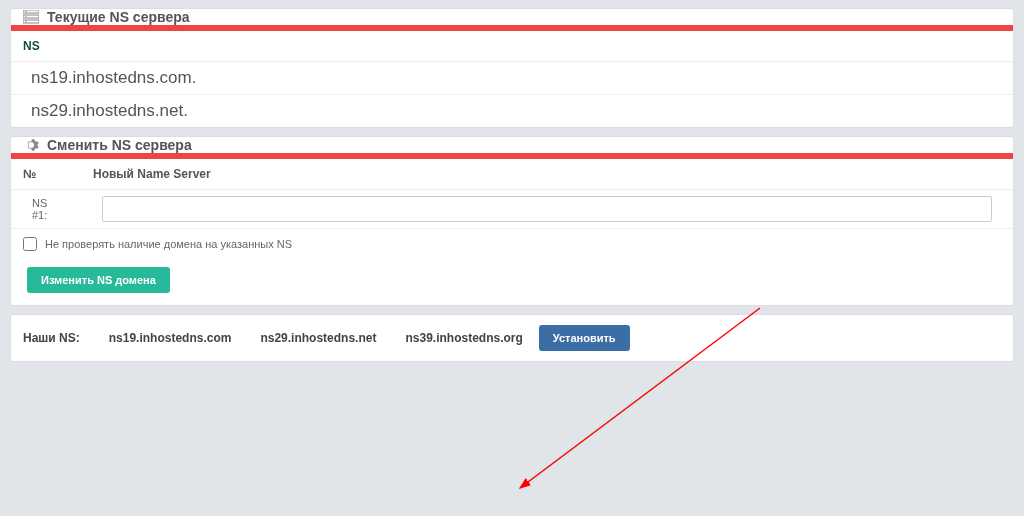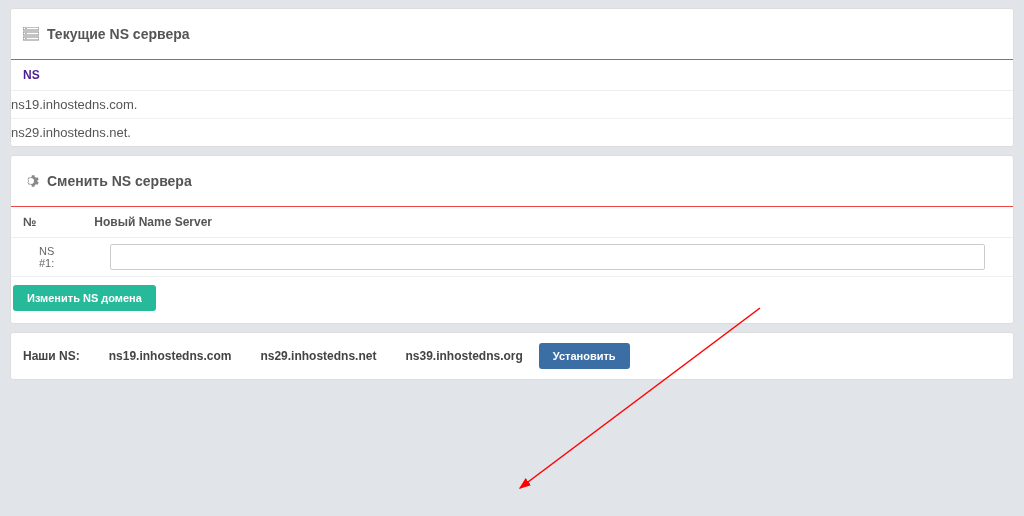--- a/index.html
+++ b/index.html
@@ -13,62 +13,62 @@
     .panel {
       background: #fff;
       border: 1px solid #ddd;
       border-radius: 3px;
       margin: 8px 10px;
     }
     .panel-header {
       display: flex;
       align-items: center;
       gap: 8px;
-      padding: 17px 12px;
-      border-bottom: 1px solid #ef4444;
+      padding: 0 12px;
+      border-bottom: 6px solid #ef4444;
     }
     .panel-header h2 {
       font-size: 14px;
       font-weight: 600;
       color: #555;
     }
     .icon { display: inline-flex; }
     .table {
       width: 100%;
       border-collapse: collapse;
     }
     .table th {
       text-align: left;
       font-size: 12px;
       font-weight: 700;
-      color: #4c1d95;
+      color: #14532d;
       padding: 8px 12px;
       border-bottom: 1px solid #eee;
     }
     .table td {
-      font-size: 13px;
-      color: #555;
-      padding: 6px 0;
+      font-size: 17px;
+      color: #555;
+      padding: 6px 20px;
       border-bottom: 1px solid #f0f0f0;
     }
     .table tr:last-child td { border-bottom: none; }
     .form-table {
       width: 100%;
       border-collapse: collapse;
     }
     .form-table th {
       text-align: left;
       font-size: 12px;
       font-weight: 700;
       color: #555;
       padding: 8px 12px;
       border-bottom: 1px solid #eee;
     }
     .form-table td {
-      padding: 6px 28px;
+      padding: 6px 21px;
       border-bottom: 1px solid #f0f0f0;
       vertical-align: middle;
     }
     .form-table td.label-cell {
       width: 70px;
       font-size: 11px;
       color: #666;
     }
     .form-table input[type="text"] {
       width: 100%;
@@ -96,21 +96,21 @@
       padding: 7px 14px;
       border: none;
       border-radius: 3px;
       font-size: 11px;
       font-weight: 600;
       color: #fff;
       cursor: pointer;
     }
     .btn-green { background: #26b99a; }
     .btn-blue { background: #3a6ea5; text-align: center; }
-    .btn-row { padding: 8px 2px 12px; }
+    .btn-row { padding: 8px 16px 12px; }
     .footer-panel {
       background: #fff;
       border: 1px solid #ddd;
       border-radius: 3px;
       margin: 8px 10px;
       padding: 10px 12px;
       display: flex;
       align-items: center;
       gap: 16px;
       font-size: 12px;
@@ -173,20 +173,24 @@
         <th>Новый Name Server</th>
       </tr>
     </thead>
     <tbody>
       <tr>
         <td class="label-cell">NS #1:</td>
         <td><input type="text" value="" style=""></td>
       </tr>
     </tbody>
   </table>
+  <div class="checkbox-row">
+    <input type="checkbox" style="">
+    <span>Не проверять наличие домена на указанных NS</span>
+  </div>
   <div class="btn-row">
     <button class="btn btn-green">Изменить NS домена</button>
   </div>
 </div>
 
 <div class="footer-panel">
   <span>Наши NS:</span>
   <span class="ns-item">ns19.inhostedns.com</span>
   <span class="ns-item">ns29.inhostedns.net</span>
   <span class="ns-item">ns39.inhostedns.org</span>

